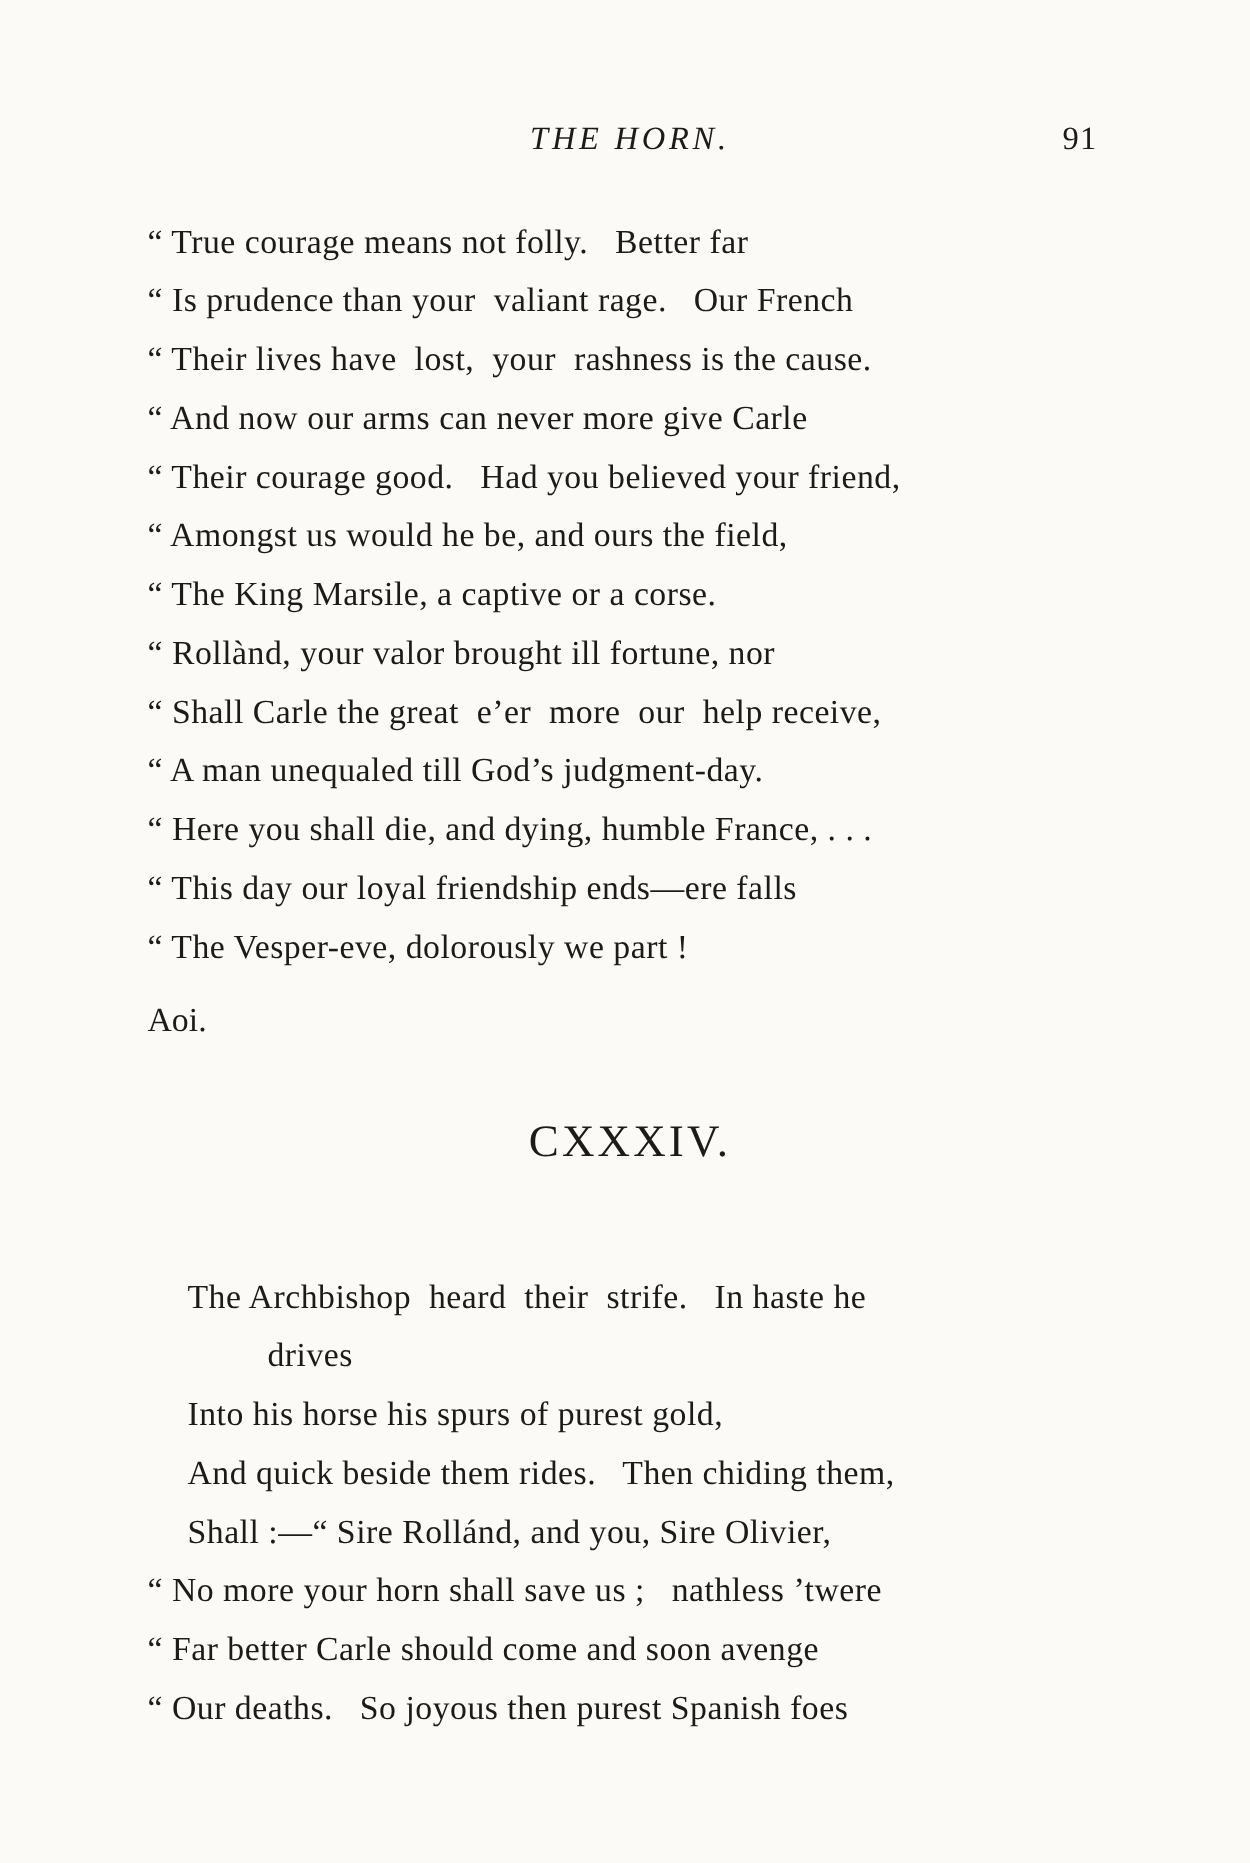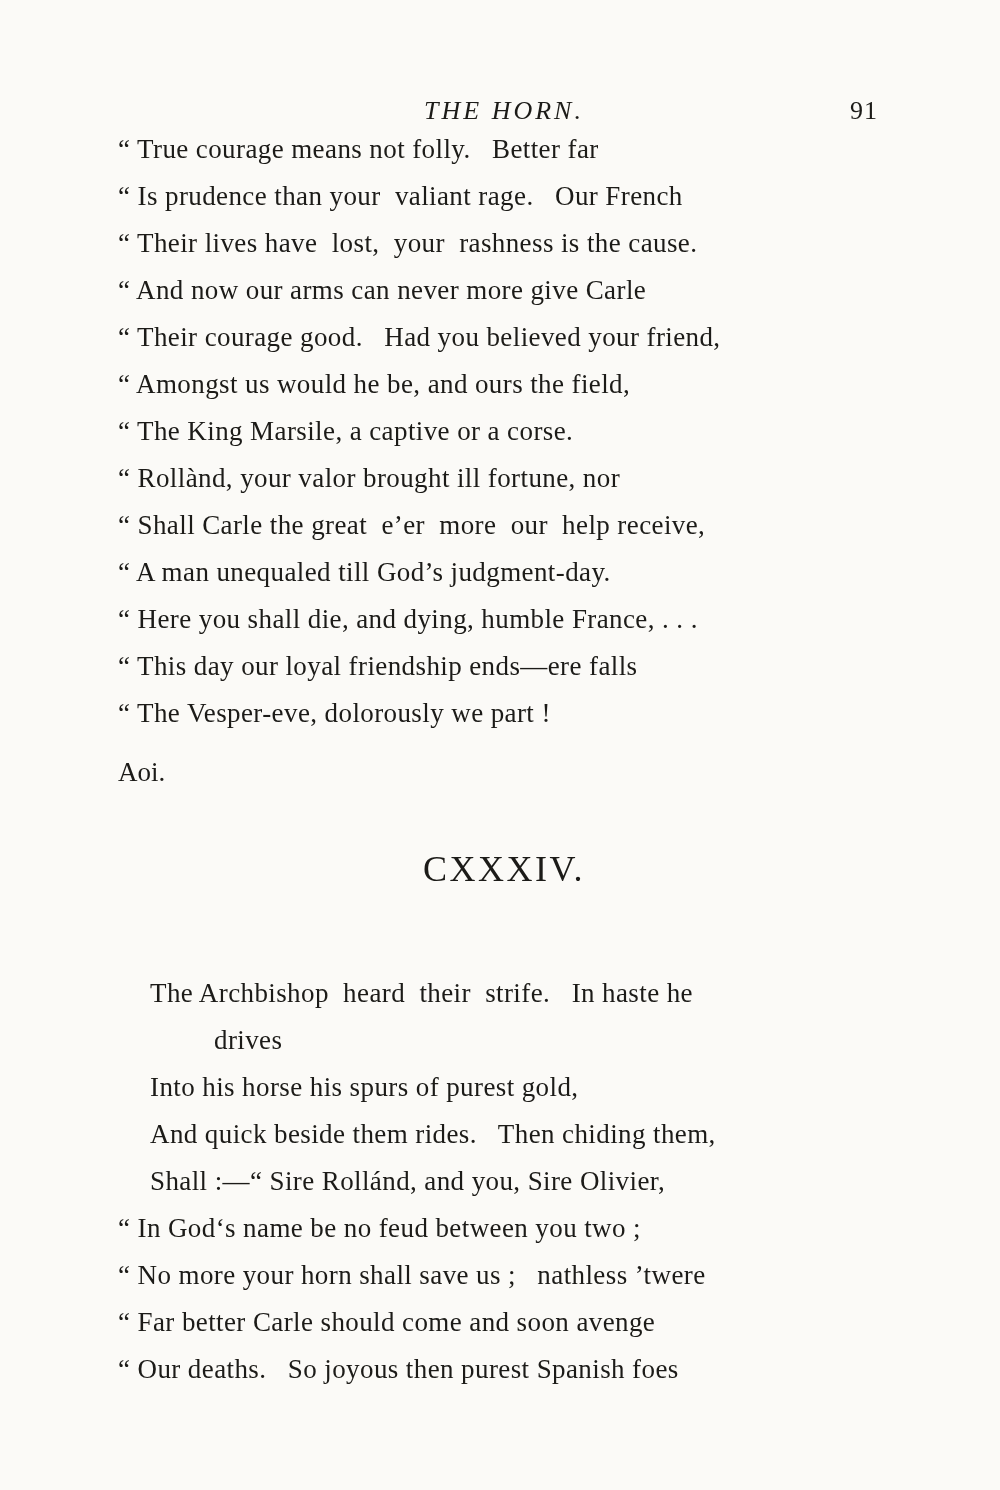--- a/index.html
+++ b/index.html
@@ -22,20 +22,21 @@
     position: absolute;
     left: 118px;
     right: 110px;
     top: 96px;
   }
   .running-head {
     display: flex;
     align-items: center;
     justify-content: center;
     position: relative;
+    margin-bottom: 44px;
   }
   .head-title {
     font-style: italic;
     font-size: 26px;
     letter-spacing: 3px;
     text-align: center;
   }
   .page-num {
     position: absolute;
     right: 12px;
@@ -103,20 +104,19 @@
     <div class="aoi">Aoi.</div>
 
     <div class="section-heading">CXXXIV.</div>
 
     <div class="stanza stanza2">
       <div class="line ind">The Archbishop  heard  their  strife.   In haste he</div>
       <div class="line ind2">drives</div>
       <div class="line ind">Into his horse his spurs of purest gold,</div>
       <div class="line ind">And quick beside them rides.   Then chiding them,</div>
       <div class="line ind">Shall :—“ Sire Rollánd, and you, Sire Olivier,</div>
-      <div class="line q">“ In God‘s name be no feud between you two ;</div>
       <div class="line q">“ No more your horn shall save us ;   nathless ’twere</div>
       <div class="line q">“ Far better Carle should come and soon avenge</div>
       <div class="line q">“ Our deaths.   So joyous then purest Spanish foes</div>
     </div>
 
   </div>
 </div>
 
 </body></html>

